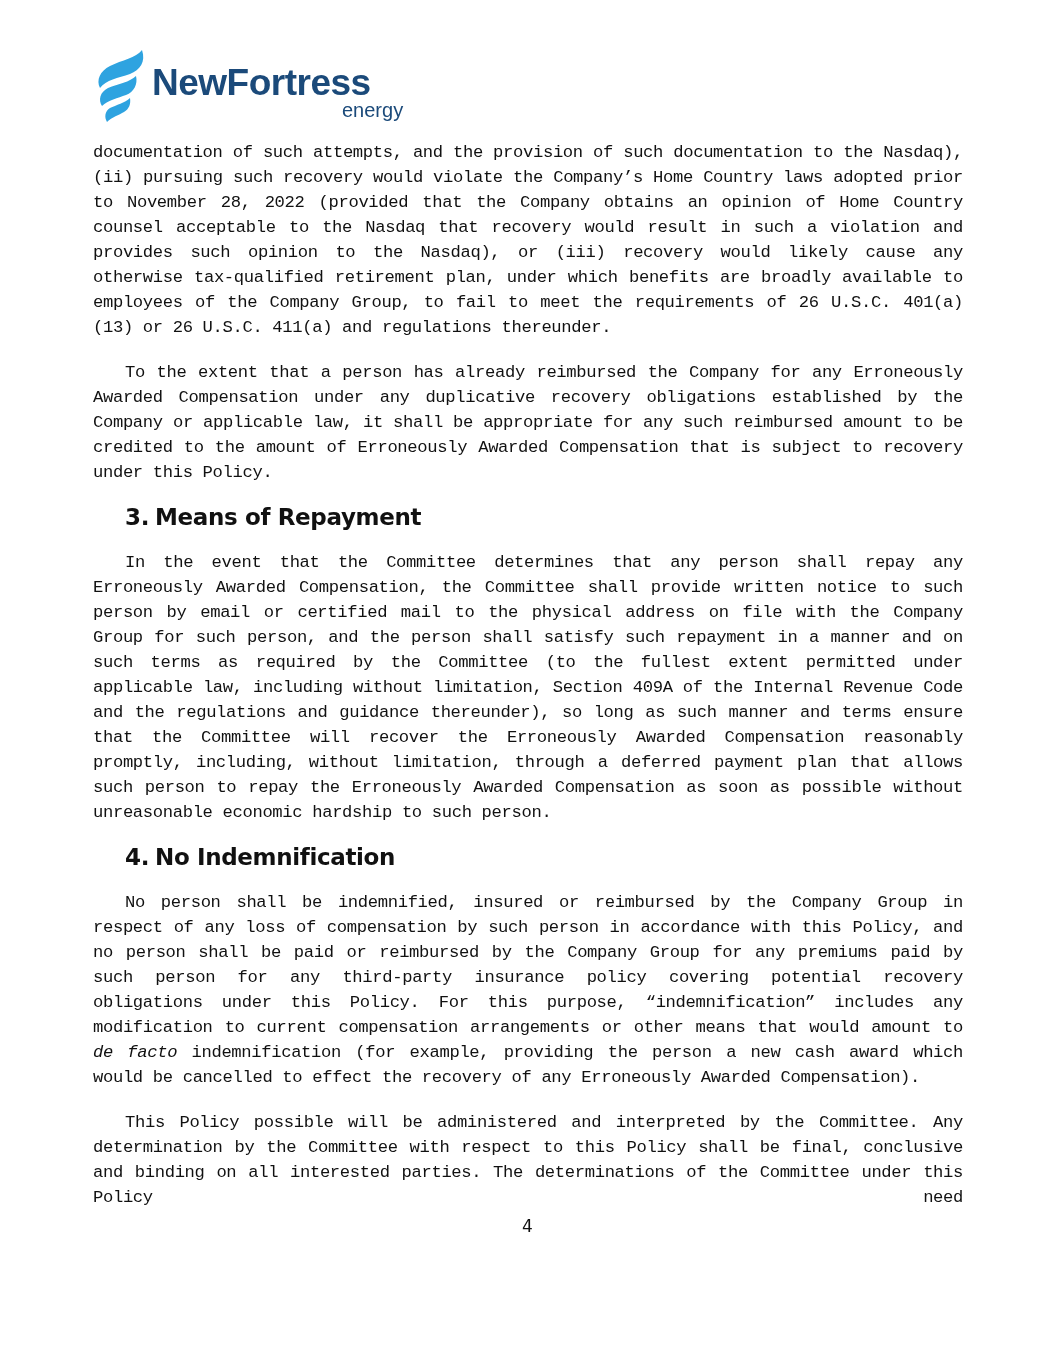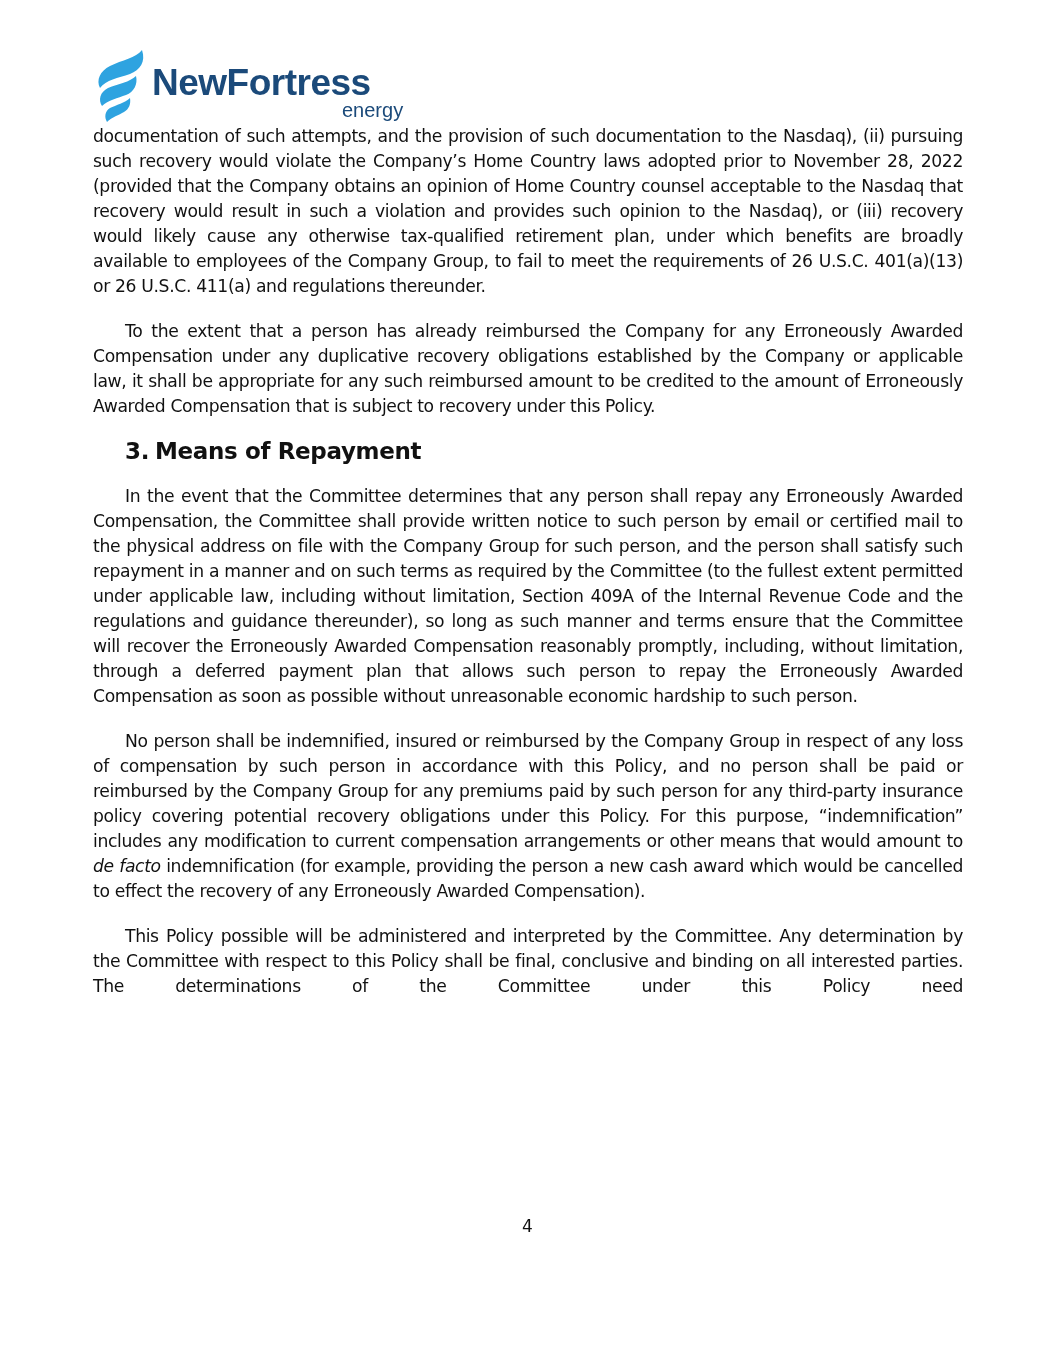--- a/index.html
+++ b/index.html
@@ -2,21 +2,21 @@
 <html><head>
   <meta charset="utf-8">
   <style>
     html, body { margin: 0; padding: 0; background: #ffffff; }
     body { width: 1055px; height: 1365px; position: relative; overflow: hidden; color: #111111; }
     .logo { position: absolute; left: 92px; top: 50px; width: 290px; height: 76px; }
     .logo-mark { position: absolute; left: 0; top: 0; width: 62px; height: 74px; }
     .logo-word { position: absolute; left: 60px; top: 14px; font-family: "Liberation Sans", sans-serif; font-weight: 700; font-size: 37px; color: #1b4a7a; letter-spacing: -0.5px; line-height: 1; }
     .logo-sub { position: absolute; left: 226px; top: 50px; font-family: "Liberation Sans", sans-serif; font-size: 20px; color: #1b4a7a; line-height: 1; margin-left: 24px; }
     .doc { position: absolute; left: 93px; top: 124px; width: 870px; font-family: "DejaVu Sans", sans-serif; font-size: 17.2px; line-height: 25px; letter-spacing: -0.35px; }
-    .para { margin: 0 0 20px 0; text-align: justify; }
+    .para { margin: 16px 0 20px 0; text-align: justify; font-family: Liberation Mono, monospace; }
     .indent { text-indent: 32px; }
     .heading { margin: 0 0 20px 32px; font-weight: 700; font-size: 23px; }
     .heading .num { display: inline-block; width: 30px; }
     .page-num { position: absolute; left: 0; width: 1055px; top: 1216px; text-align: center; font-family: "DejaVu Sans", sans-serif; font-size: 17px; }
   </style>
 </head>
 <body>
 
 <div class="logo">
   <svg class="logo-mark" viewBox="0 0 62 74">
@@ -30,18 +30,21 @@
 
 <div class="doc">
   <p class="para">documentation of such attempts, and the provision of such documentation to the Nasdaq), (ii) pursuing such recovery would violate the Company’s Home Country laws adopted prior to November 28, 2022 (provided that the Company obtains an opinion of Home Country counsel acceptable to the Nasdaq that recovery would result in such a violation and provides such opinion to the Nasdaq), or (iii) recovery would likely cause any otherwise tax-qualified retirement plan, under which benefits are broadly available to employees of the Company Group, to fail to meet the requirements of 26 U.S.C. 401(a)(13) or 26 U.S.C. 411(a) and regulations thereunder.</p>
   <p class="para indent">To the extent that a person has already reimbursed the Company for any Erroneously Awarded Compensation under any duplicative recovery obligations established by the Company or applicable law, it shall be appropriate for any such reimbursed amount to be credited to the amount of Erroneously Awarded Compensation that is subject to recovery under this Policy.</p>
 
   <div class="heading">
     <span class="num">3.</span><span>Means of Repayment</span>
   </div>
   <p class="para indent">In the event that the Committee determines that any person shall repay any Erroneously Awarded Compensation, the Committee shall provide written notice to such person by email or certified mail to the physical address on file with the Company Group for such person, and the person shall satisfy such repayment in a manner and on such terms as required by the Committee (to the fullest extent permitted under applicable law, including without limitation, Section 409A of the Internal Revenue Code and the regulations and guidance thereunder), so long as such manner and terms ensure that the Committee will recover the Erroneously Awarded Compensation reasonably promptly, including, without limitation, through a deferred payment plan that allows such person to repay the Erroneously Awarded Compensation as soon as possible without unreasonable economic hardship to such person.</p>
 
+  <div class="heading">
+    <span class="num">4.</span><span>No Indemnification</span>
+  </div>
   <p class="para indent"><span>No person shall be indemnified, insured or reimbursed by the Company Group in respect of any loss of compensation by such person in accordance with this Policy, and no person shall be paid or reimbursed by the Company Group for any premiums paid by such person for any third-party insurance policy covering potential recovery obligations under this Policy. For this purpose, “indemnification” includes any modification to current compensation arrangements or other means that would amount to </span><em>de facto</em><span> indemnification (for example, providing the person a new cash award which would be cancelled to effect the recovery of any Erroneously Awarded Compensation).</span></p>
 
   <p class="para indent" style="text-align-last: justify;">This Policy possible will be administered and interpreted by the Committee.  Any determination by the Committee with respect to this Policy shall be final, conclusive and binding on all interested parties.  The determinations of the Committee under this Policy need</p>
 </div>
 
 <div class="page-num">4</div>
 
 </body></html>

